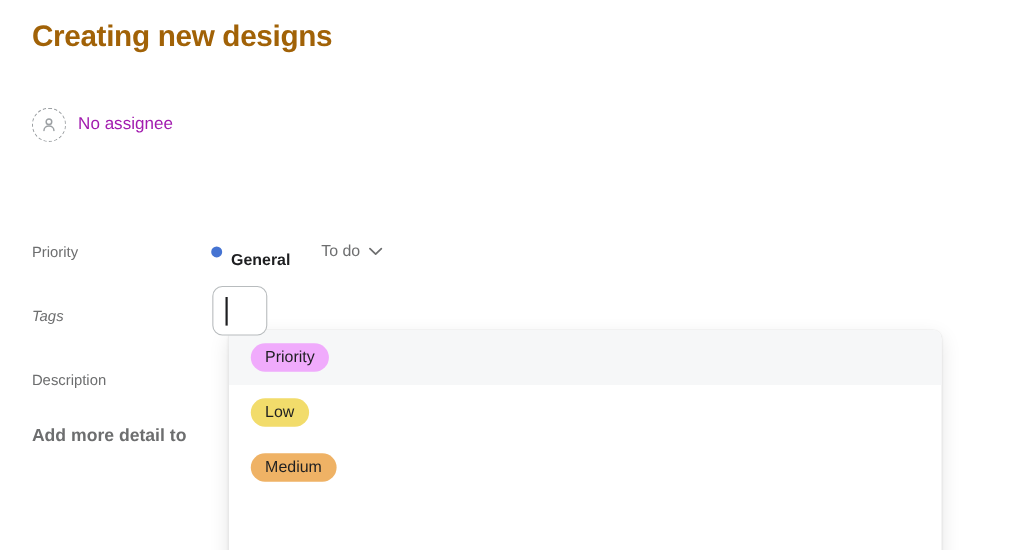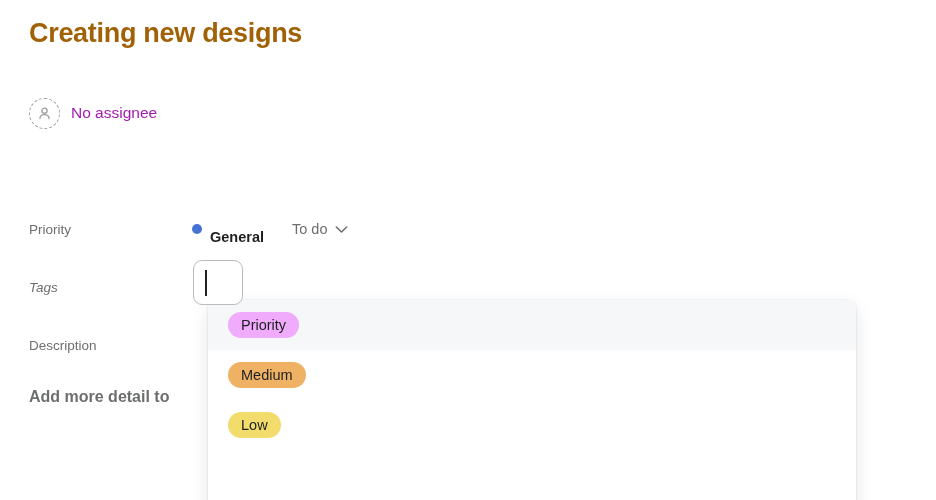--- a/index.html
+++ b/index.html
@@ -230,20 +230,20 @@
   <div id="tags-caret"></div>
 </div>
 
 <div id="tags-dropdown">
 
   <div class="dropdown-option is-hovered">
     <span class="tag-pill" style="background: #f0abfc;">Priority</span>
   </div>
 
   <div class="dropdown-option">
+    <span class="tag-pill" style="background: rgb(242, 220, 107);">Low</span>
+  </div>
+
+  <div class="dropdown-option">
     <span class="tag-pill" style="background: rgb(239, 178, 101);">Medium</span>
   </div>
 
-  <div class="dropdown-option">
-    <span class="tag-pill" style="background: rgb(242, 220, 107);">Low</span>
-  </div>
-
 </div>
 
 </body></html>

